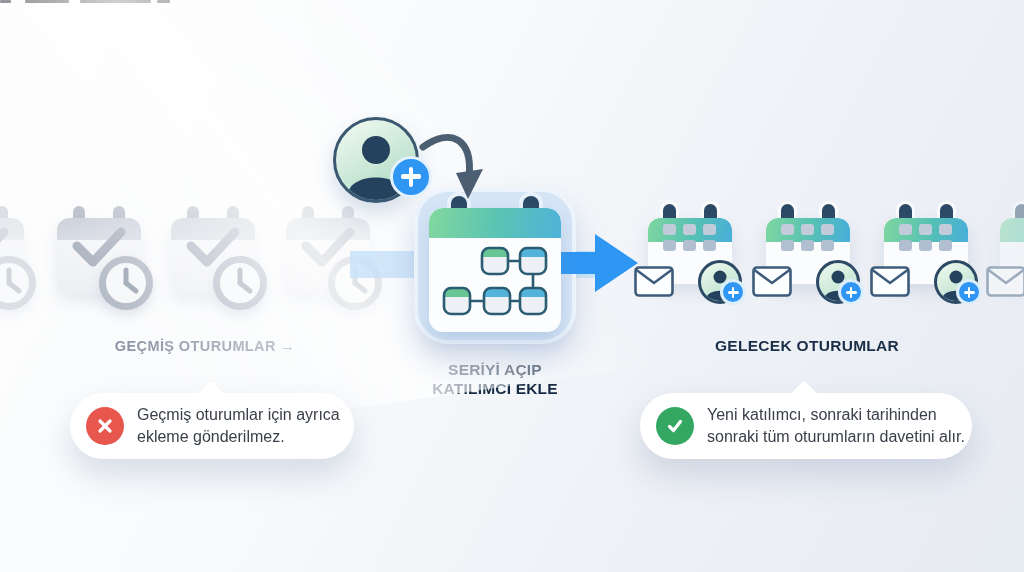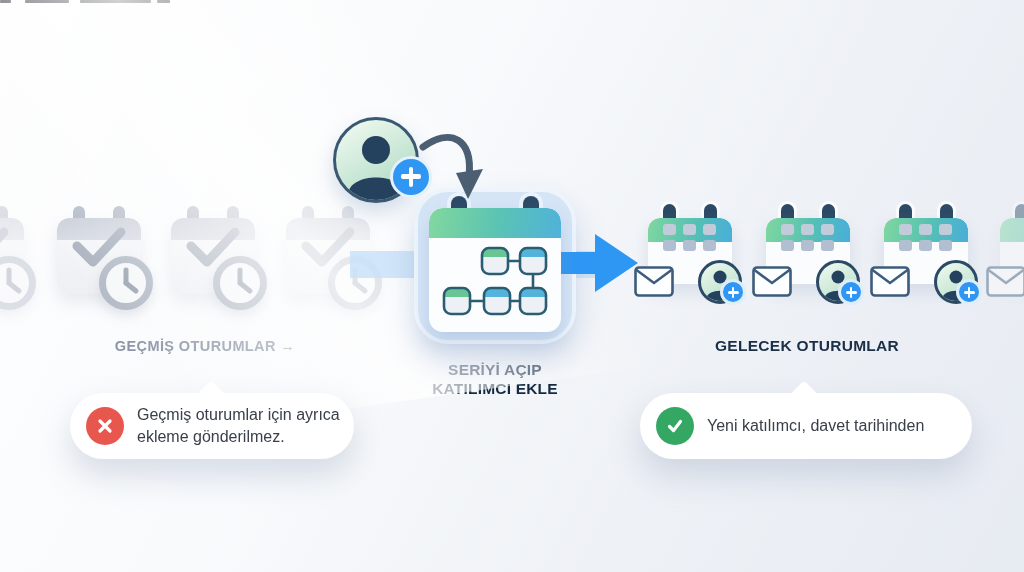--- a/index.html
+++ b/index.html
@@ -351,17 +351,18 @@
   </div>
 
   <div class="tip tip-right">
     <div class="tail"></div>
     <div class="tipicon green">
       <svg width="20" height="20" viewBox="0 0 20 20">
           <polyline points="4.5,10.5 8.5,14.5 15.5,5.5" fill="none" stroke="#fff" stroke-width="3.2" stroke-linecap="round" stroke-linejoin="round"></polyline>
         </svg>
     </div>
     <div class="tiptext">
-      <div>Yeni katılımcı, davet tarihinden</div>
+      <div>Yeni katılımcı, sonraki tarihinden</div>
+      <div>sonraki tüm oturumların davetini alır.</div>
     </div>
   </div>
 
 </div>
 
 </body></html>

